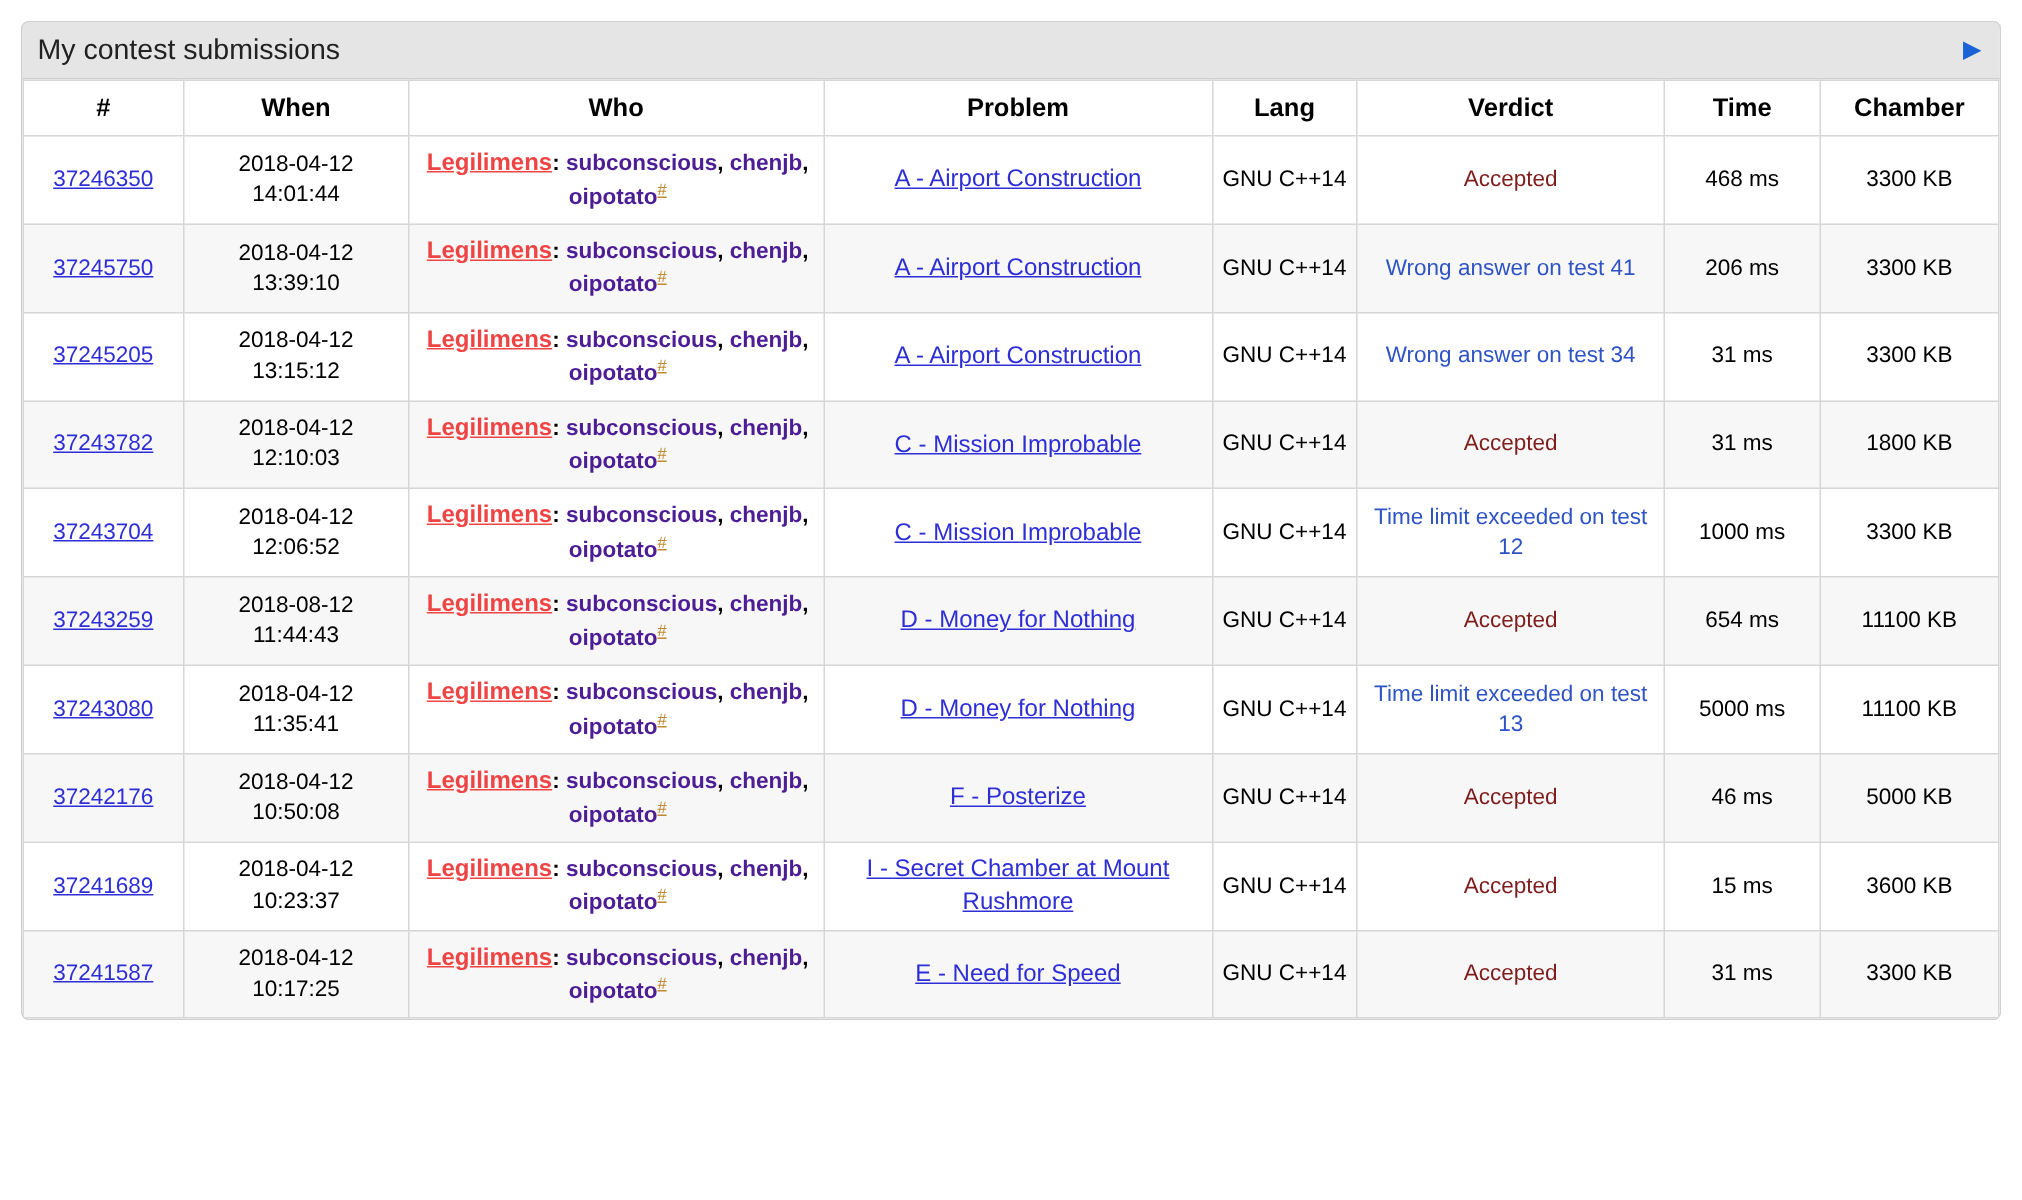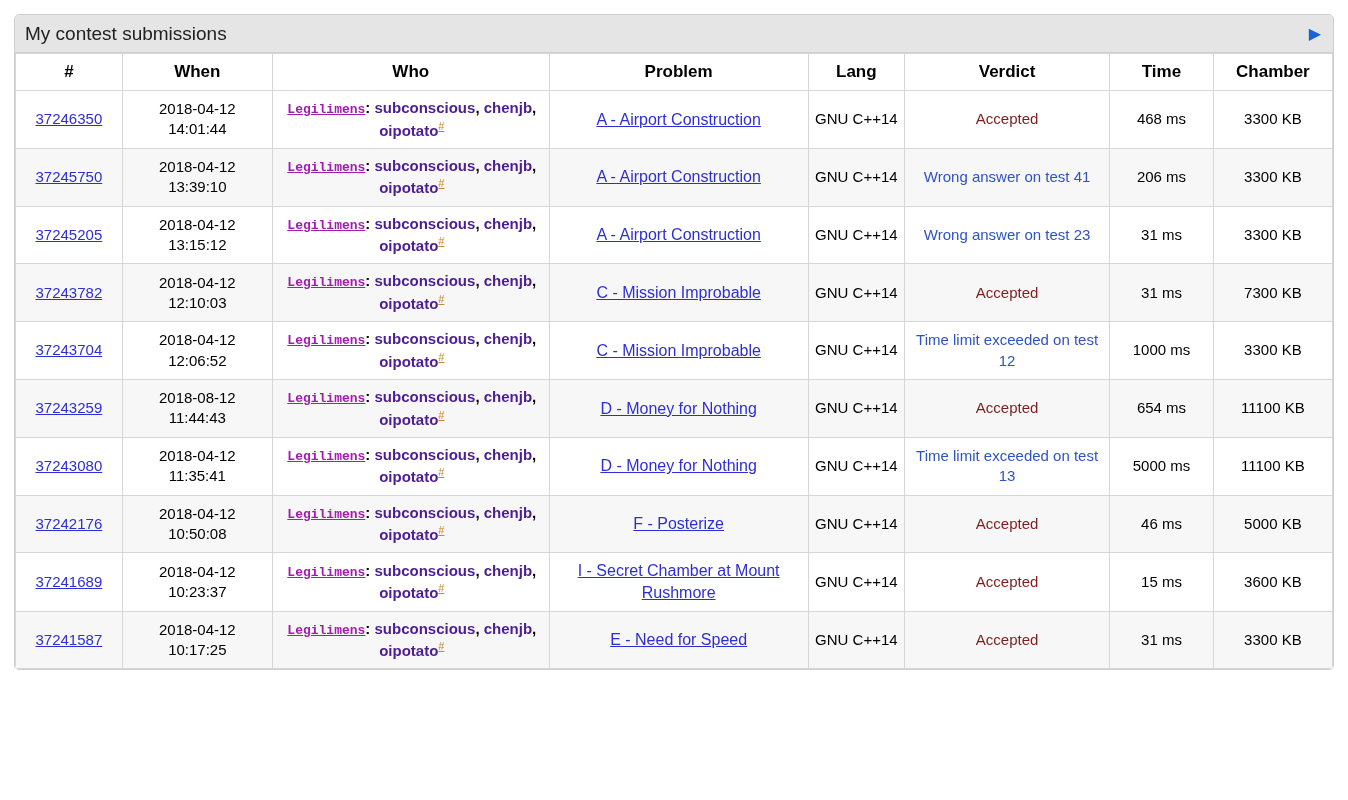--- a/index.html
+++ b/index.html
@@ -91,25 +91,24 @@
     text-decoration: underline;
     font-size: 16px;
   }
   .who {
     text-align: left;
     padding-left: 10px !important;
     padding-right: 8px !important;
     line-height: 1.5;
   }
   a.user-blue {
-    color: #a21caf;
+    color: #ef4444;
     text-decoration: underline;
     font-weight: bold;
-    font-size: 13px;
-    font-family: Liberation Mono, monospace;
+    font-size: 16px;
   }
   a.user-orange {
     color: #4c1d95;
     text-decoration: none;
     font-weight: bold;
     font-size: 15px;
   }
   .sep { color: #000000; font-weight: bold; }
   sup.hash {
     font-size: 11px;
@@ -179,33 +178,33 @@
             <td><span class="verdict-bad">Wrong answer on test 41</span></td>
             <td>206 ms</td>
             <td>3300 KB</td>
           </tr>
           <tr class="norm">
             <td><a class="id-link" href="#">37245205</a></td>
             <td>2018-04-12 13:15:12</td>
             <td class="who"><a class="user-blue" href="#">Legilimens</a><span class="sep">:</span> <a class="user-orange" href="#">subconscious</a><span class="sep">,</span> <a class="user-orange" href="#">chenjb</a><span class="sep">,</span> <a class="user-orange" href="#">oipotato</a><sup class="hash">#</sup></td>
             <td><a class="prob-link" href="#">A - Airport Construction</a></td>
             <td class="lang-cell">GNU C++14</td>
-            <td><span class="verdict-bad">Wrong answer on test 23</span></td>
+            <td><span class="verdict-bad">Wrong answer on test 34</span></td>
             <td>31 ms</td>
             <td>3300 KB</td>
           </tr>
           <tr class="alt">
             <td><a class="id-link" href="#">37243782</a></td>
             <td>2018-04-12 12:10:03</td>
             <td class="who"><a class="user-blue" href="#">Legilimens</a><span class="sep">:</span> <a class="user-orange" href="#">subconscious</a><span class="sep">,</span> <a class="user-orange" href="#">chenjb</a><span class="sep">,</span> <a class="user-orange" href="#">oipotato</a><sup class="hash">#</sup></td>
             <td><a class="prob-link" href="#">C - Mission Improbable</a></td>
             <td class="lang-cell">GNU C++14</td>
             <td><span class="verdict-ok">Accepted</span></td>
             <td>31 ms</td>
-            <td>7300 KB</td>
+            <td>1800 KB</td>
           </tr>
           <tr class="norm">
             <td><a class="id-link" href="#">37243704</a></td>
             <td>2018-04-12 12:06:52</td>
             <td class="who"><a class="user-blue" href="#">Legilimens</a><span class="sep">:</span> <a class="user-orange" href="#">subconscious</a><span class="sep">,</span> <a class="user-orange" href="#">chenjb</a><span class="sep">,</span> <a class="user-orange" href="#">oipotato</a><sup class="hash">#</sup></td>
             <td><a class="prob-link" href="#">C - Mission Improbable</a></td>
             <td class="lang-cell">GNU C++14</td>
             <td><span class="verdict-bad">Time limit exceeded on test 12</span></td>
             <td>1000 ms</td>
             <td>3300 KB</td>

